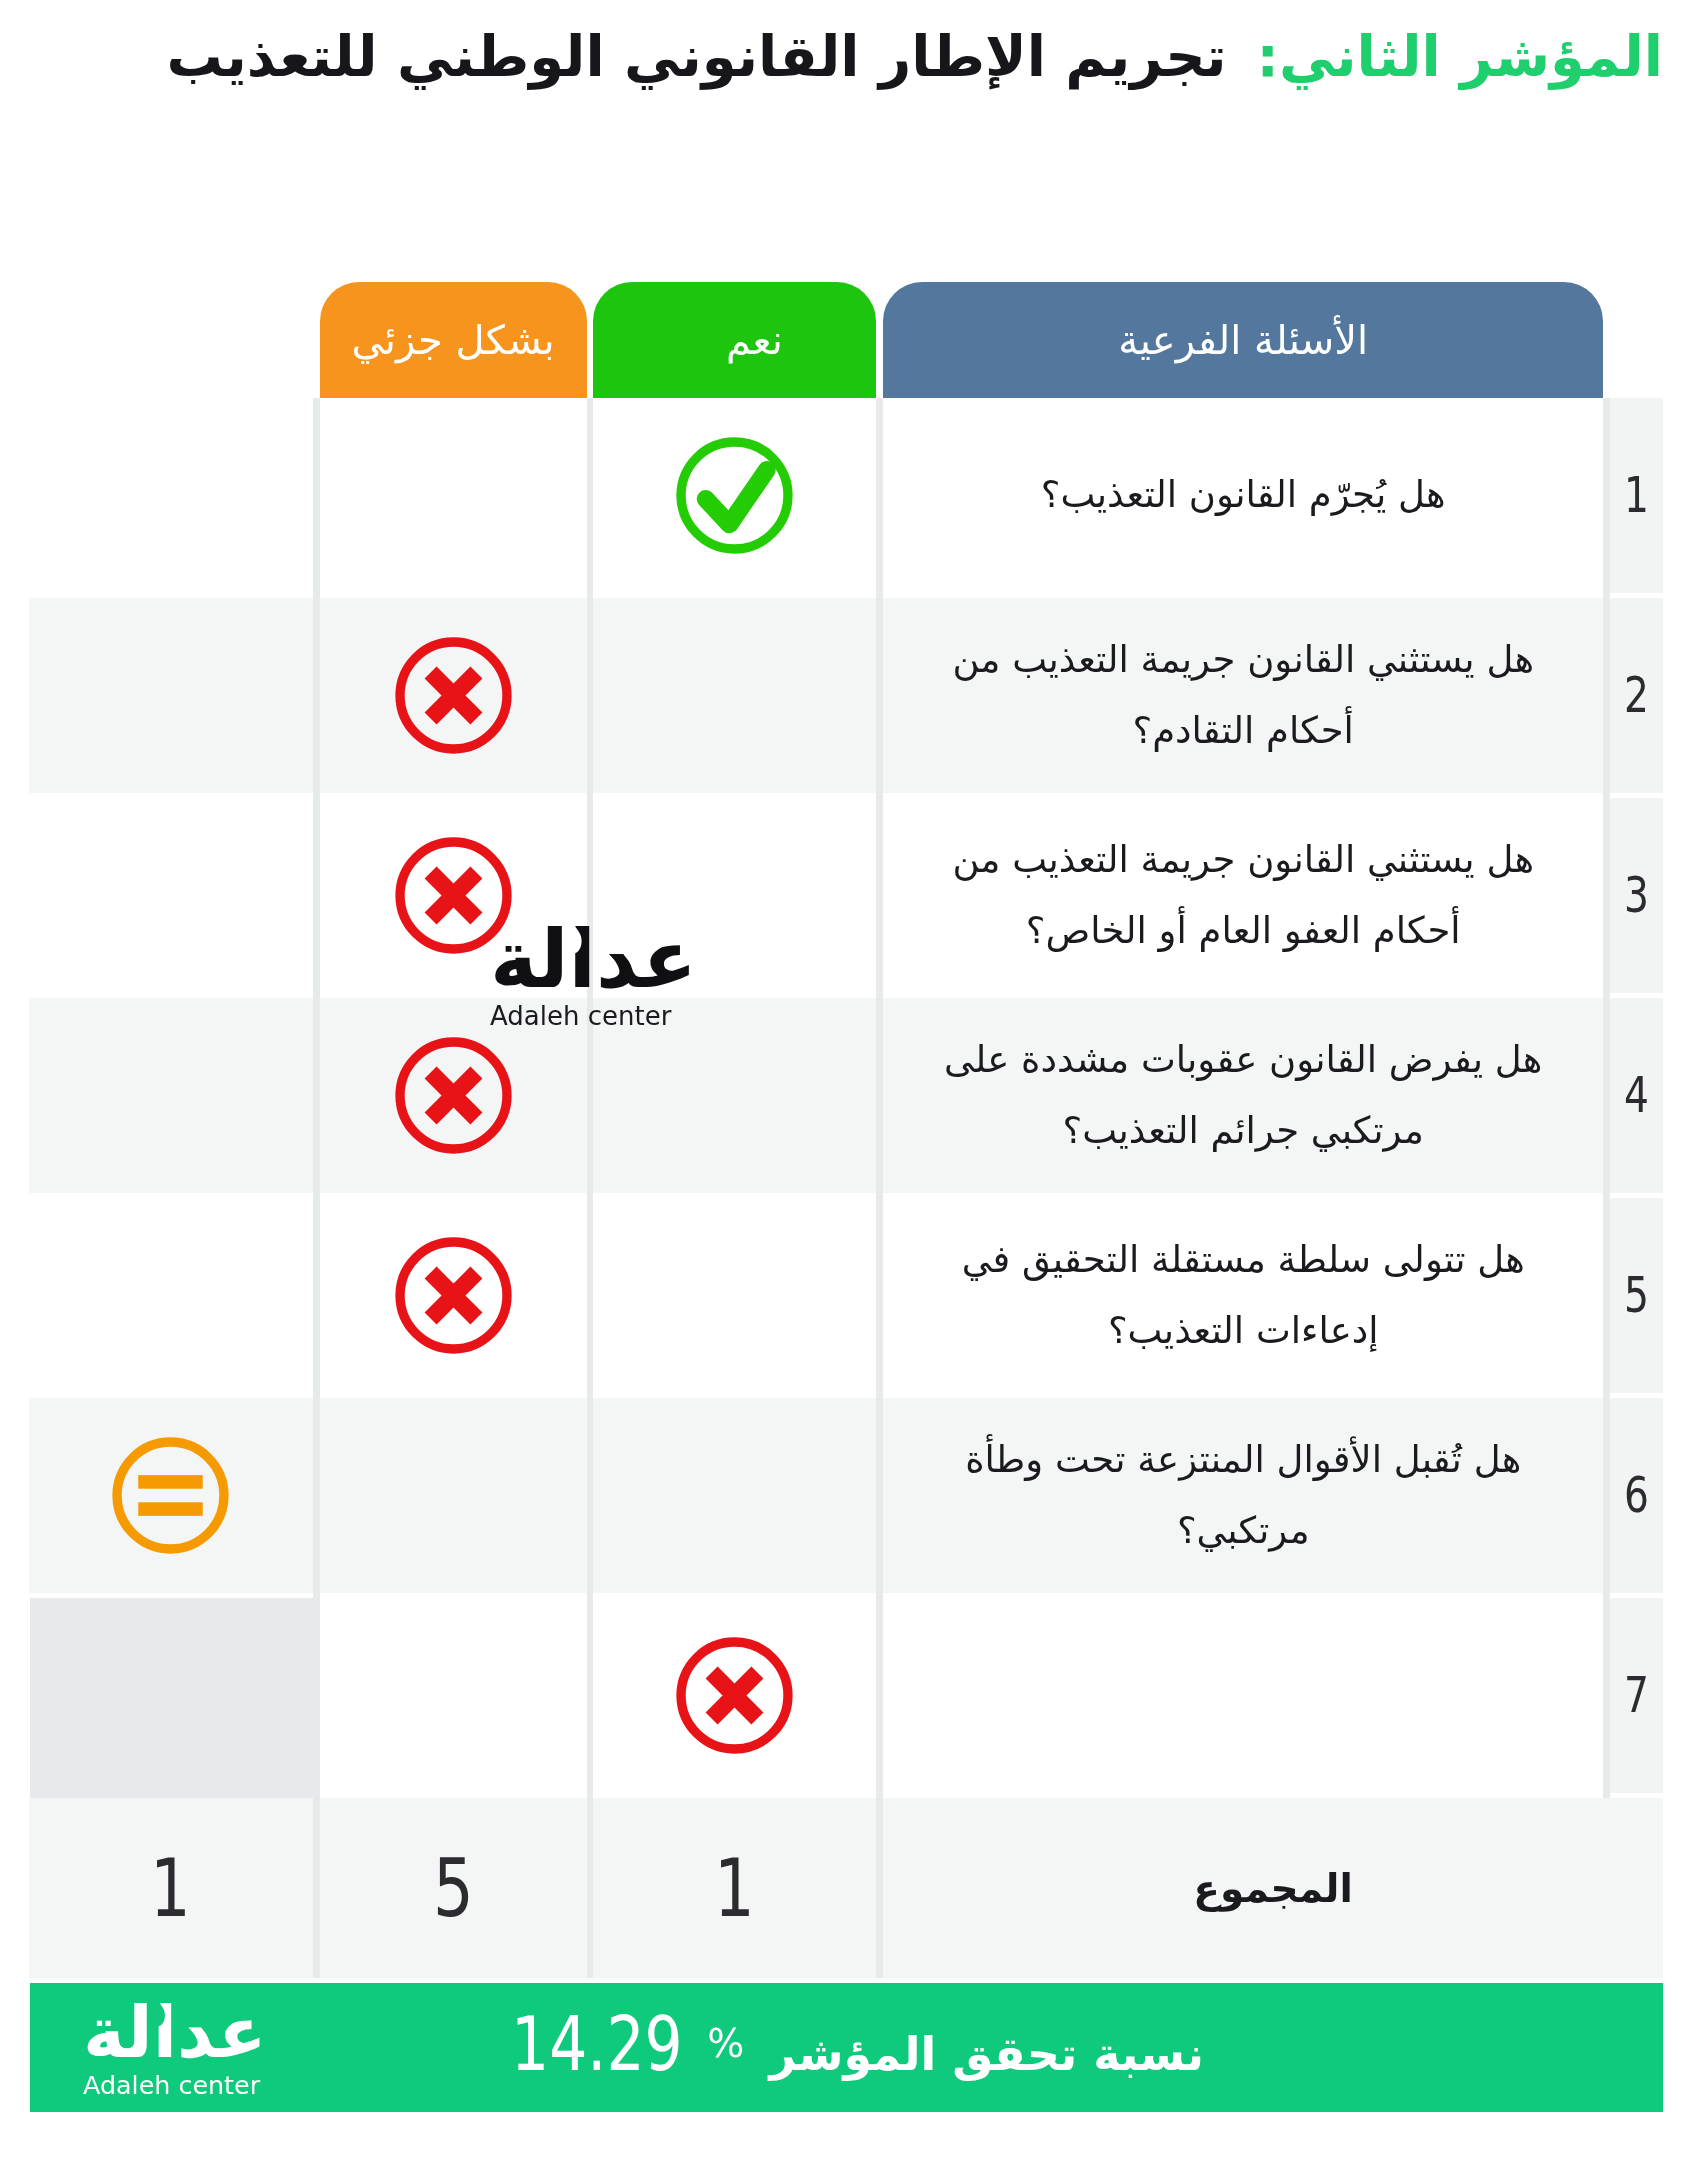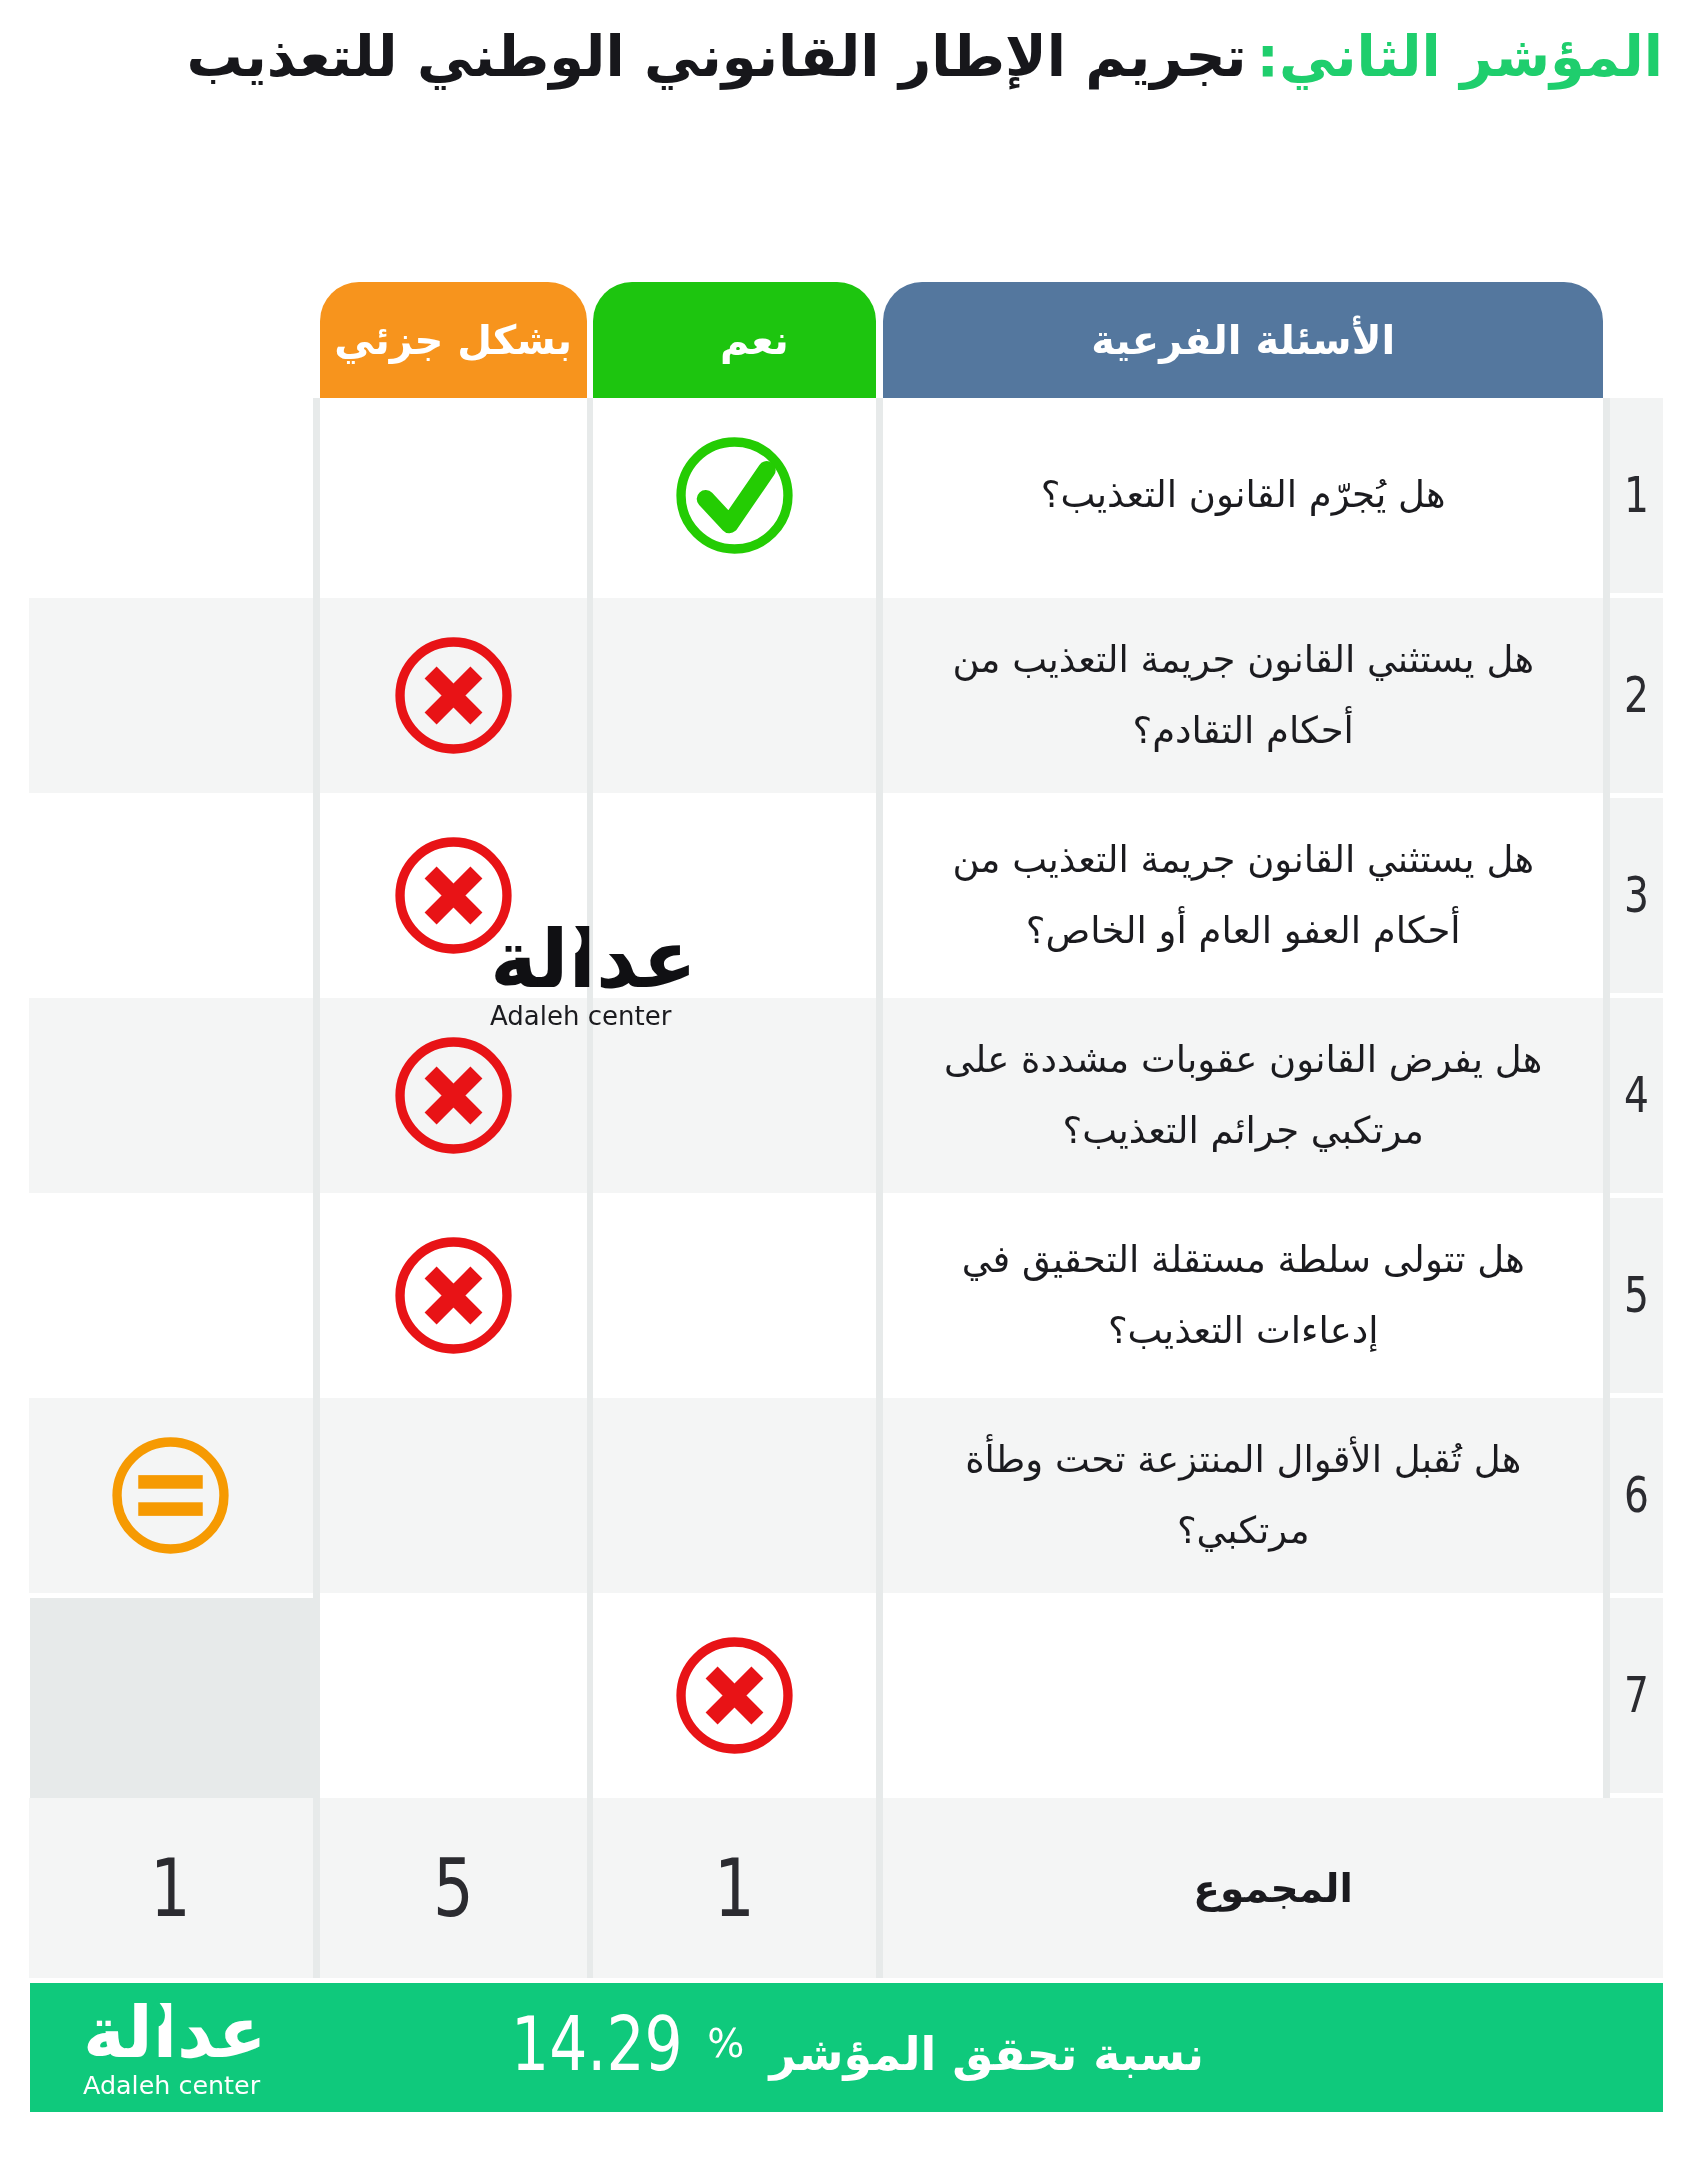--- a/index.html
+++ b/index.html
@@ -3,30 +3,30 @@
 <meta charset="utf-8">
 <style>
   html,body { margin:0; padding:0; background:#ffffff; }
   .page {
     position:relative; width:1702px; height:2162px; background:#fff;
     font-family:"DejaVu Sans", sans-serif; overflow:hidden; direction:rtl;
   }
   
   .title { position:absolute; top:22px; right:39px; font-size:56px; font-weight:bold; white-space:nowrap; line-height:1.25; }
   .title .hl   { color: var(--c-title-highlight, #1FCE6D); }
-  .title .rest { color:#17171B; margin-right:10px; }
+  .title .rest { color:#17171B; margin-right:30px; }
 
   
   .thead {
     position:absolute; top:282px; left:30px; width:1633px; height:116px;
     display:grid; grid-template-columns:53px 720px 283px 267px 284px; column-gap:6.8px; direction:rtl;
   }
   .hcell {
     border-radius:39px 39px 0 0; display:flex; align-items:center; justify-content:center;
-    color:#fff; font-size:40px; font-weight:bold;text-align:center;
+    color:#fff; font-size:40px; font-weight:normal;text-align:center;
   }
   .h-spacer   { background:transparent; border-radius:0; }
   .h-questions{ background: var(--c-header-questions, #54779E); }
   .h-yes      { background: var(--c-header-yes, #1DC50F); padding-left: 39px; }
   .h-no       { background: var(--c-header-no, #EE1111); }
   .h-partial  { background: var(--c-header-partial, #F7941D); }
 
   
   .tbody {
     position:absolute; top:398px; left:30px; width:1633px;

